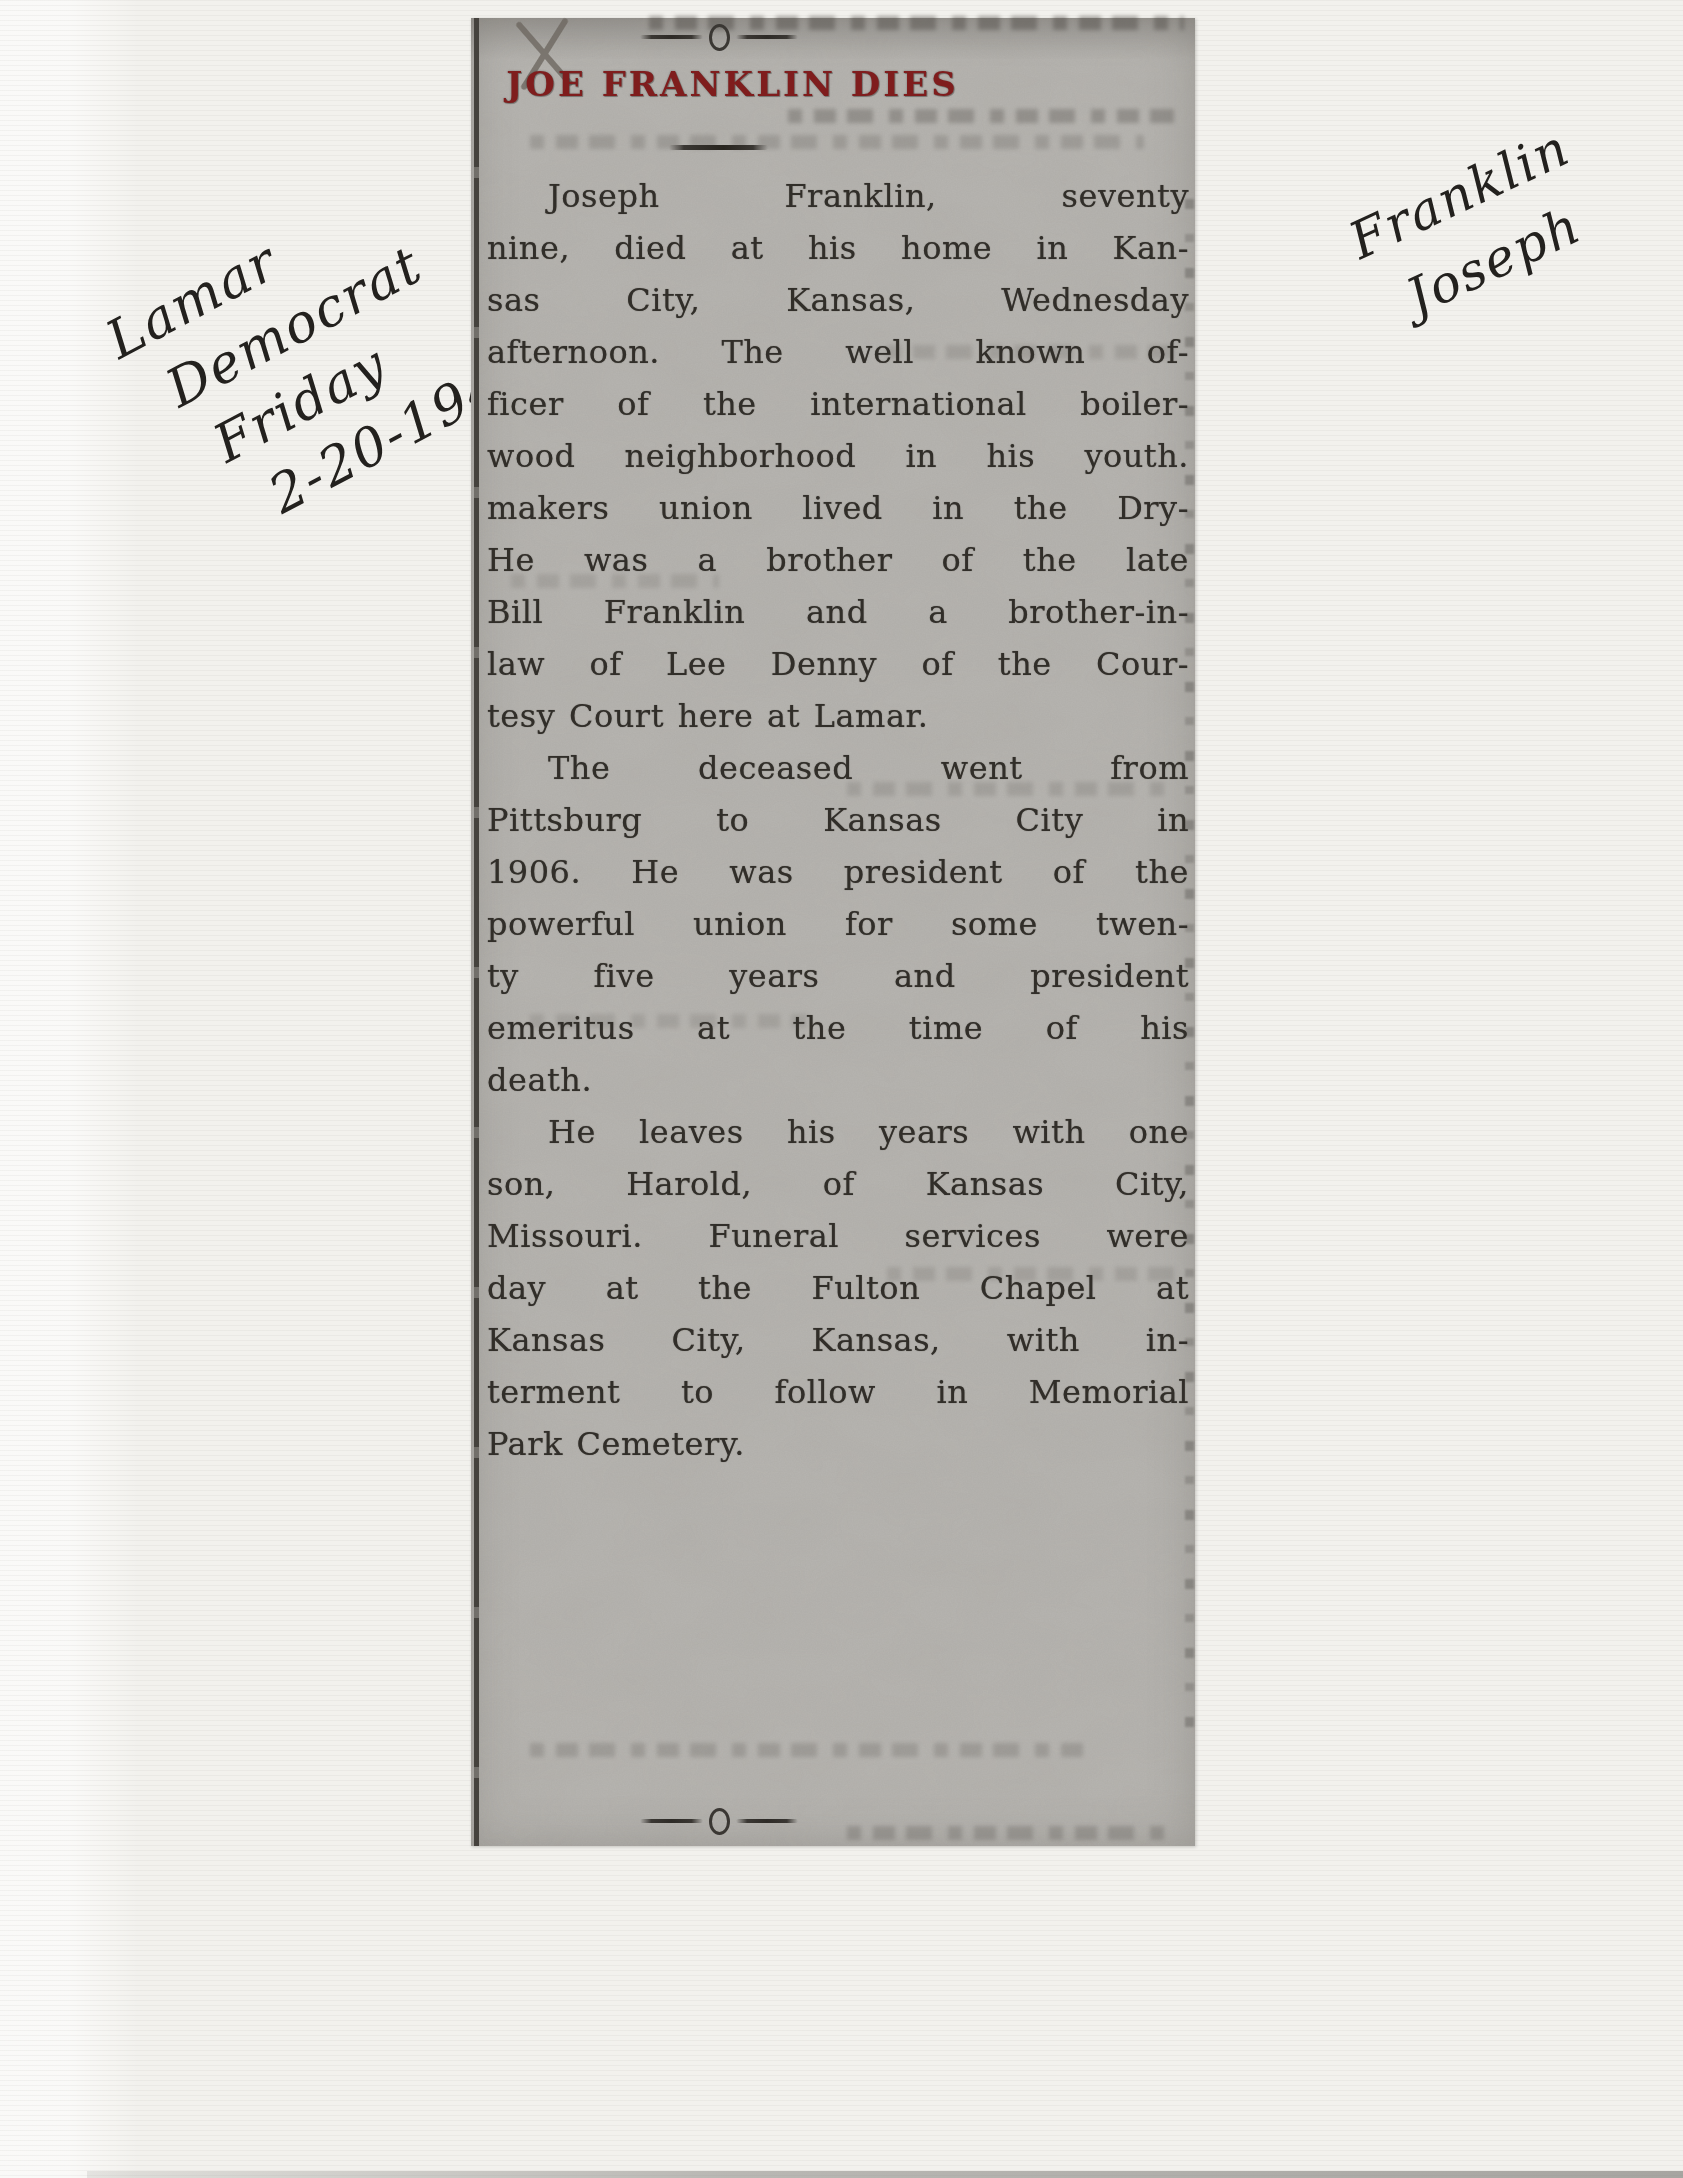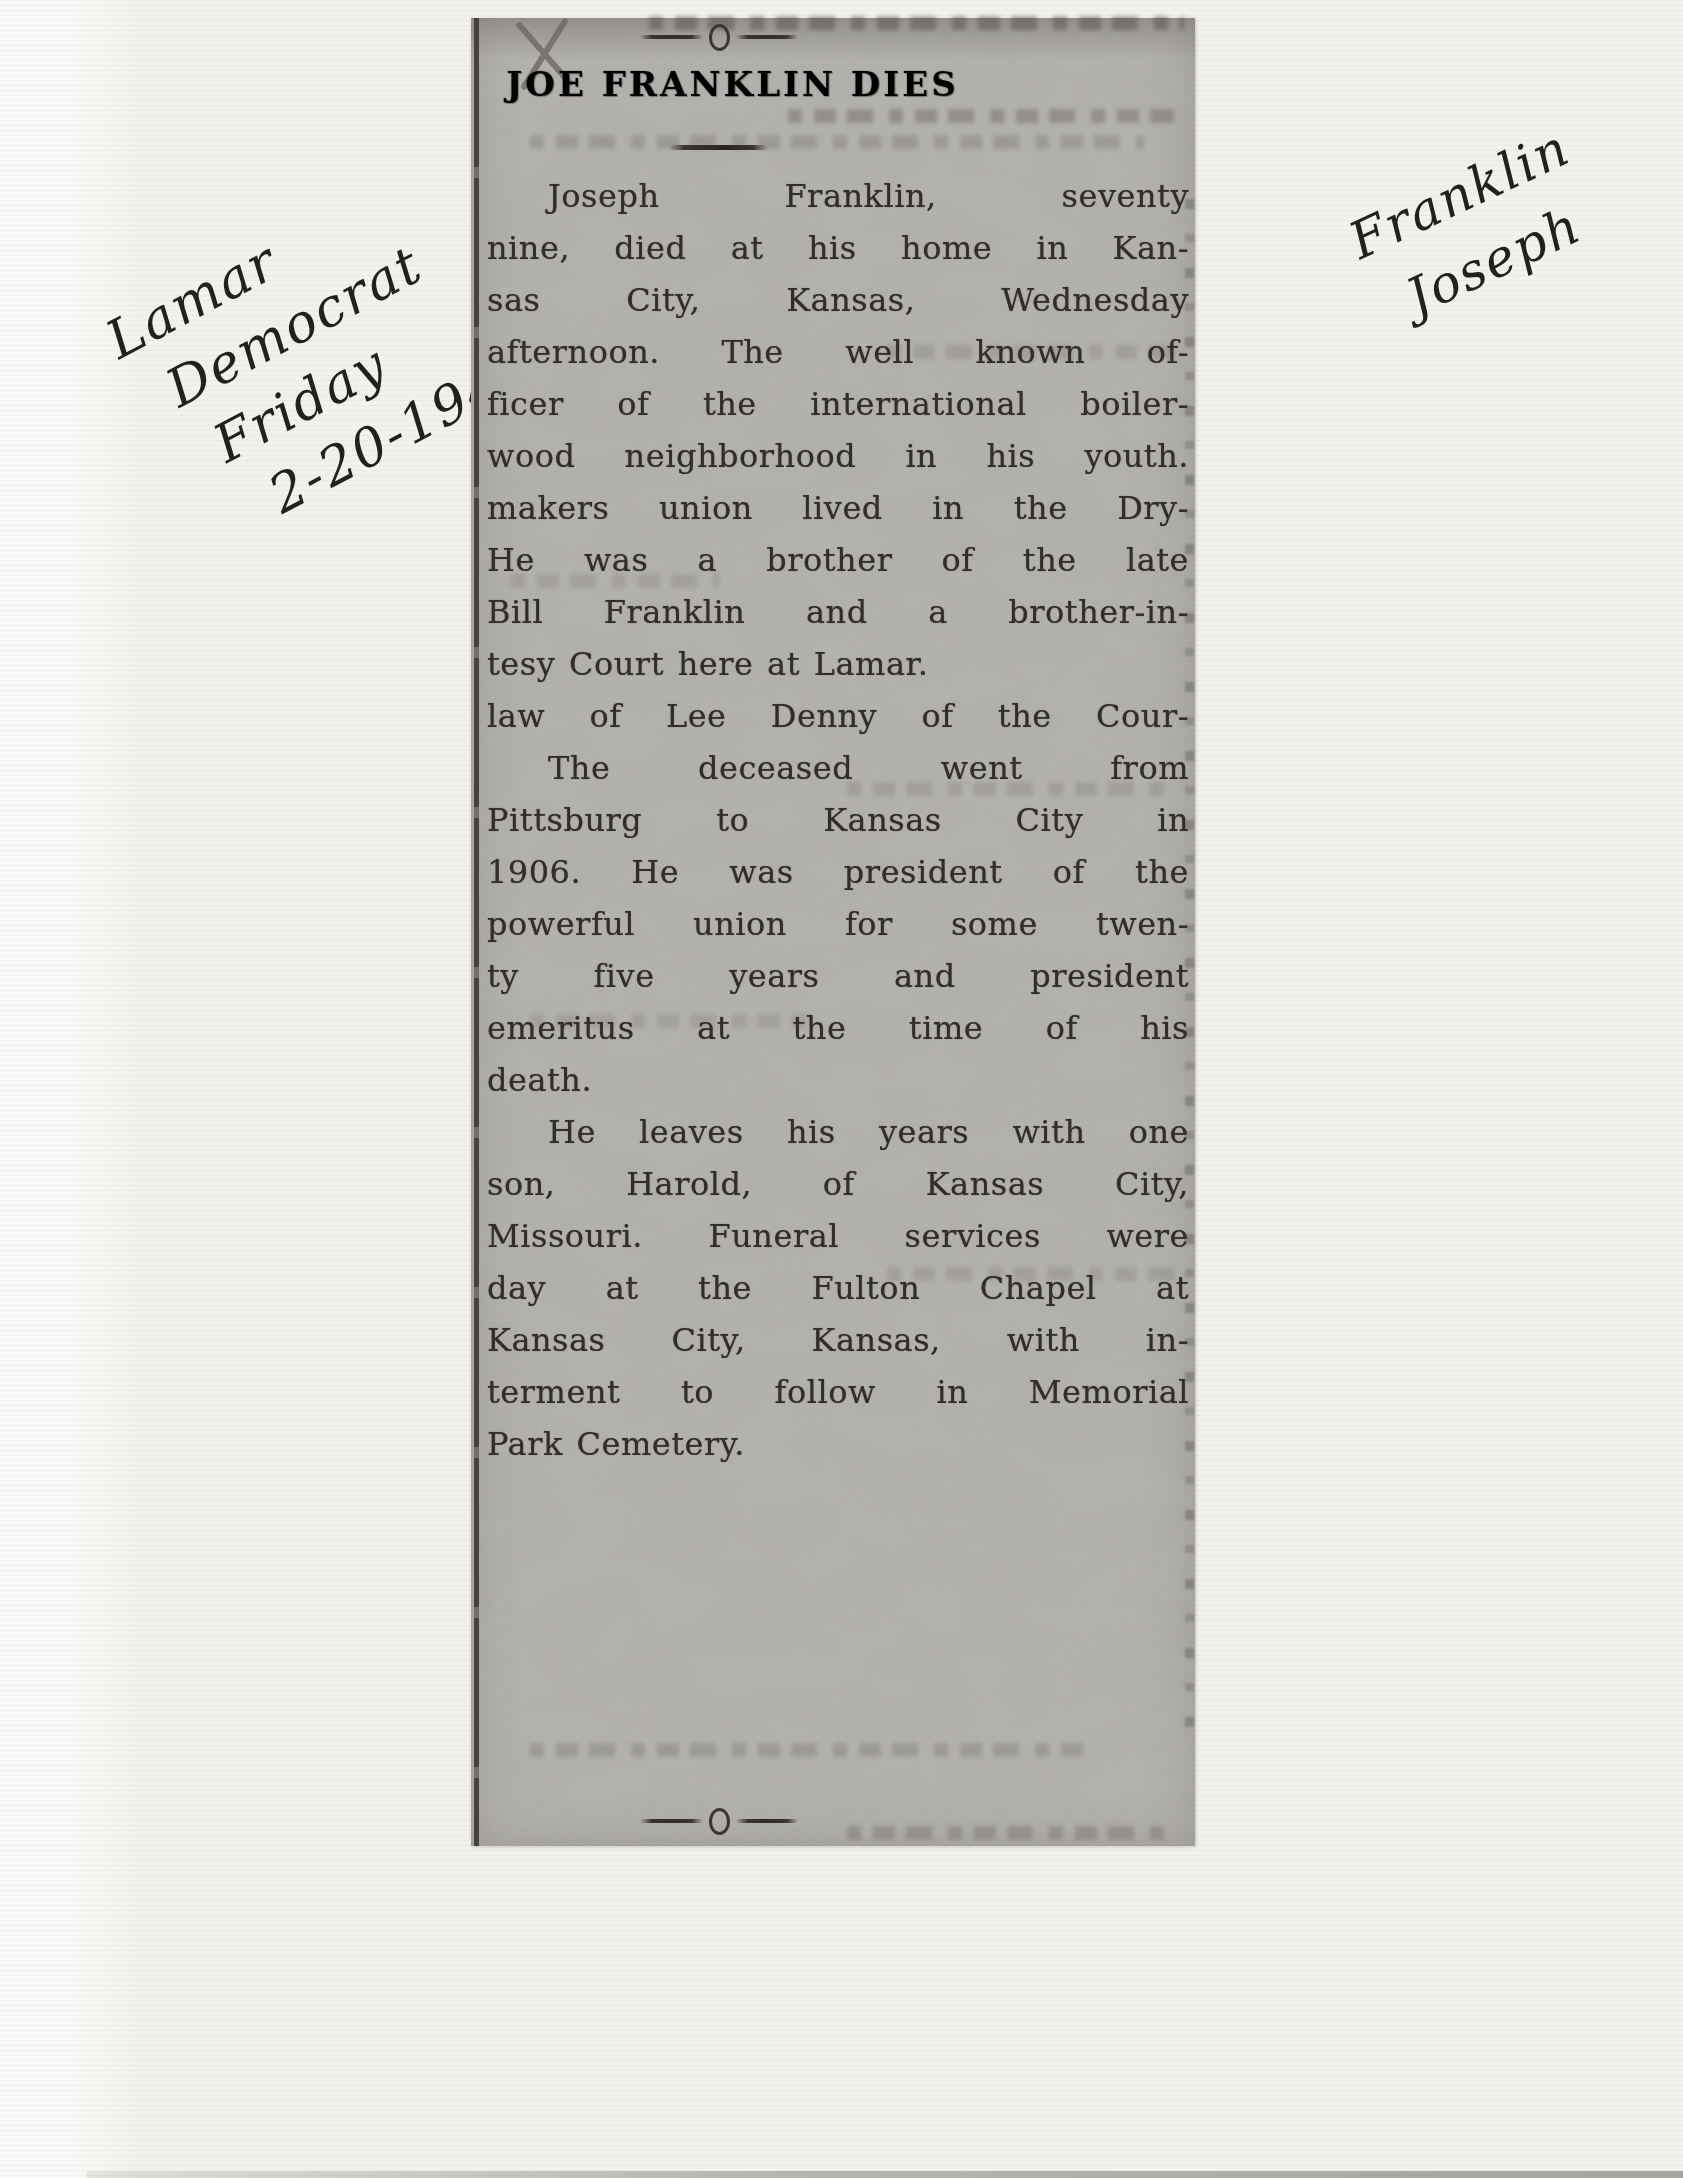--- a/index.html
+++ b/index.html
@@ -76,21 +76,21 @@
     position:absolute;top:127px;left:198px;width:99px;height:5px;border-radius:2px;
     background:linear-gradient(90deg, transparent, #3a3733 15%, #28251f 55%, #3a3733 85%, transparent);
     filter:blur(0.4px);
   }
 
   
   .headline{
     position:absolute;top:46px;left:0;width:523px;margin:0;
     text-align:center;white-space:nowrap;
     font-size:34px;font-weight:bold;letter-spacing:3px;
-    color:#000000;
+    color:#7f1d1d;
     text-shadow:0 0 2px rgba(30,28,24,.4), 1px 1px 0 rgba(30,28,24,.3);
   }
 
   
   .x-mark{position:absolute;left:32px;top:-4px;width:83px;height:73px;opacity:.8;}
   .x-mark::before,.x-mark::after{
     content:"";position:absolute;left:0;right:0;top:50%;height:6px;border-radius:3px;
     background:#6e6861;filter:blur(0.6px);
   }
   .x-mark::before{transform:rotate(49deg);}
@@ -185,22 +185,22 @@
         <div>
           <div class="line first">Joseph Franklin, seventy</div>
           <div class="line">nine, died at his home in Kan-</div>
           <div class="line">sas City, Kansas, Wednesday</div>
           <div class="line">afternoon. The well known of-</div>
           <div class="line">ficer of the international boiler-</div>
           <div class="line">wood neighborhood in his youth.</div>
           <div class="line">makers union lived in the Dry-</div>
           <div class="line">He was a brother of the late</div>
           <div class="line">Bill Franklin and a brother-in-</div>
+          <div class="line">law of Lee Denny of the Cour-</div>
           <div class="line last">tesy Court here at Lamar.</div>
-          <div class="line">law of Lee Denny of the Cour-</div>
         </div>
         <div>
           <div class="line first">The deceased went from</div>
           <div class="line">Pittsburg to Kansas City in</div>
           <div class="line">1906. He was president of the</div>
           <div class="line">powerful union for some twen-</div>
           <div class="line">ty five years and president</div>
           <div class="line">emeritus at the time of his</div>
           <div class="line last">death.</div>
         </div>

